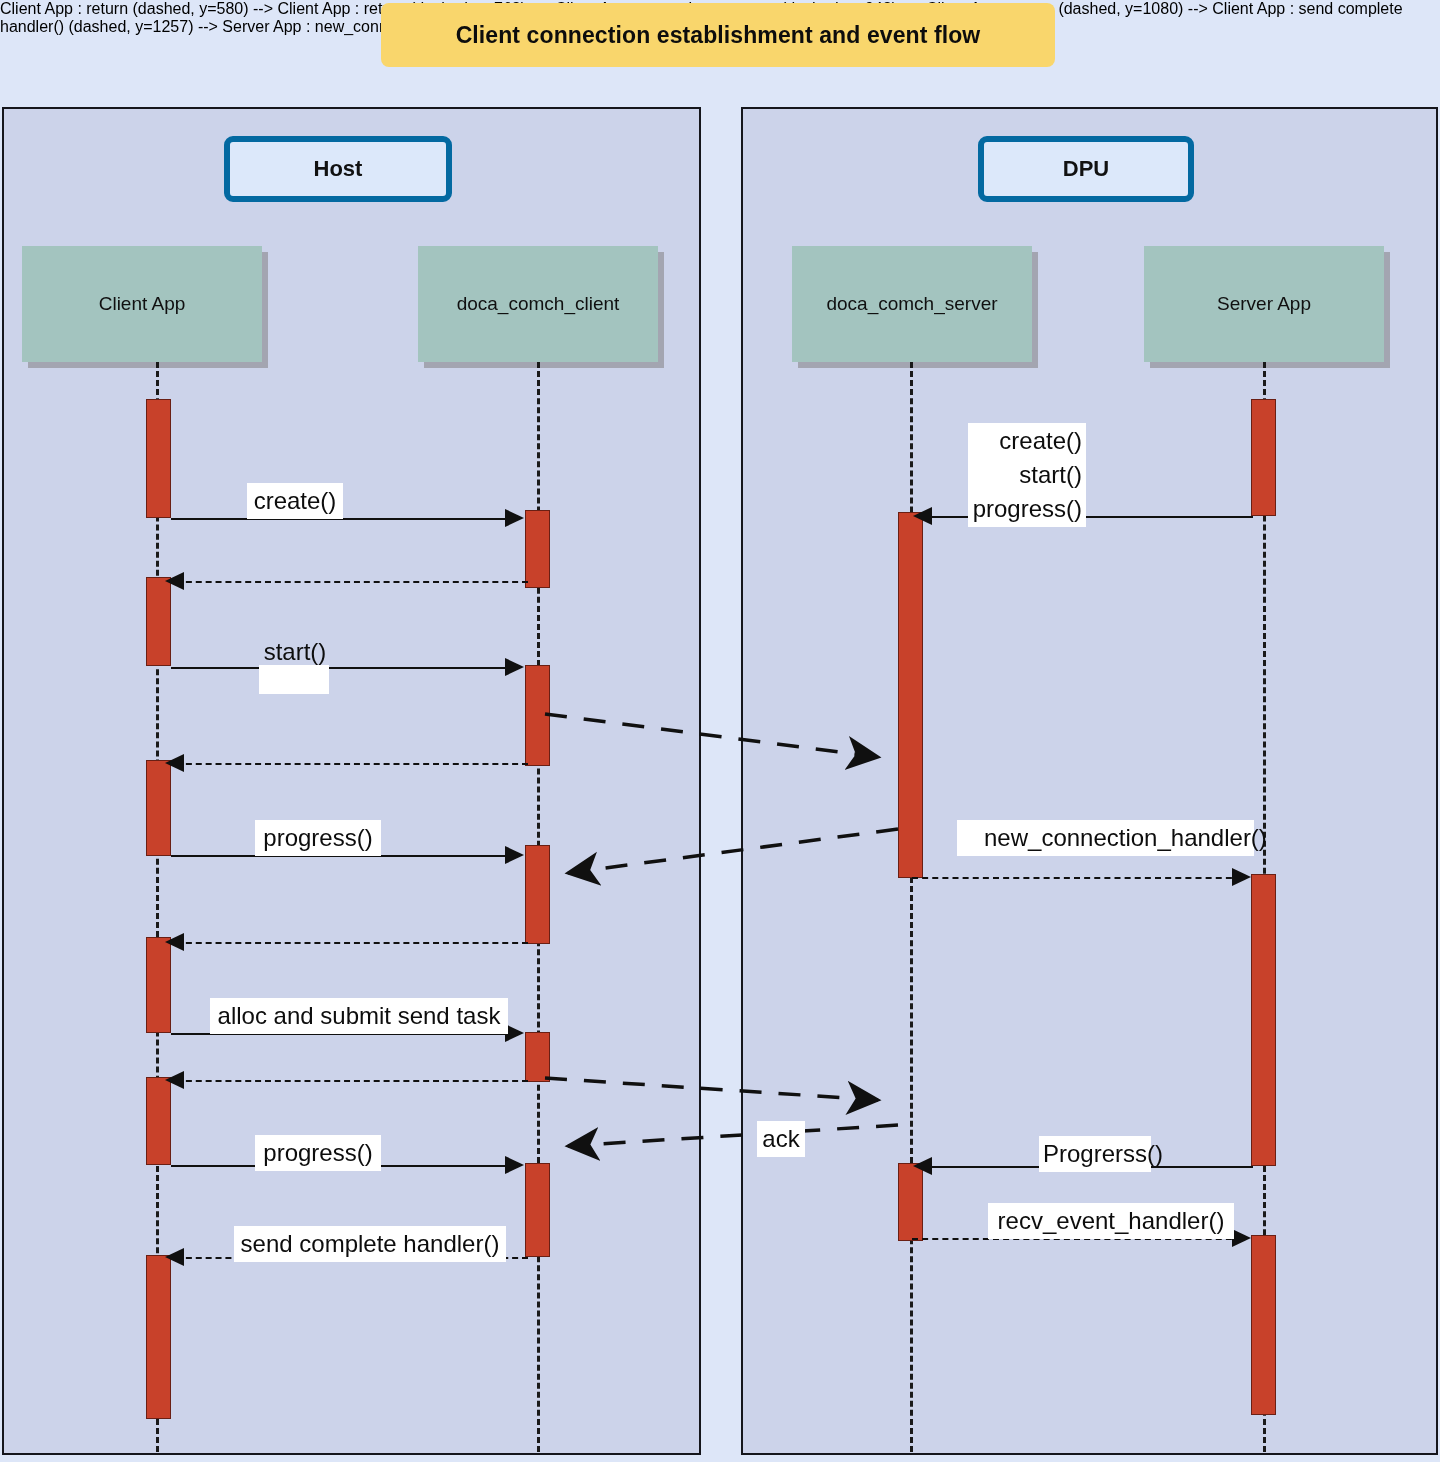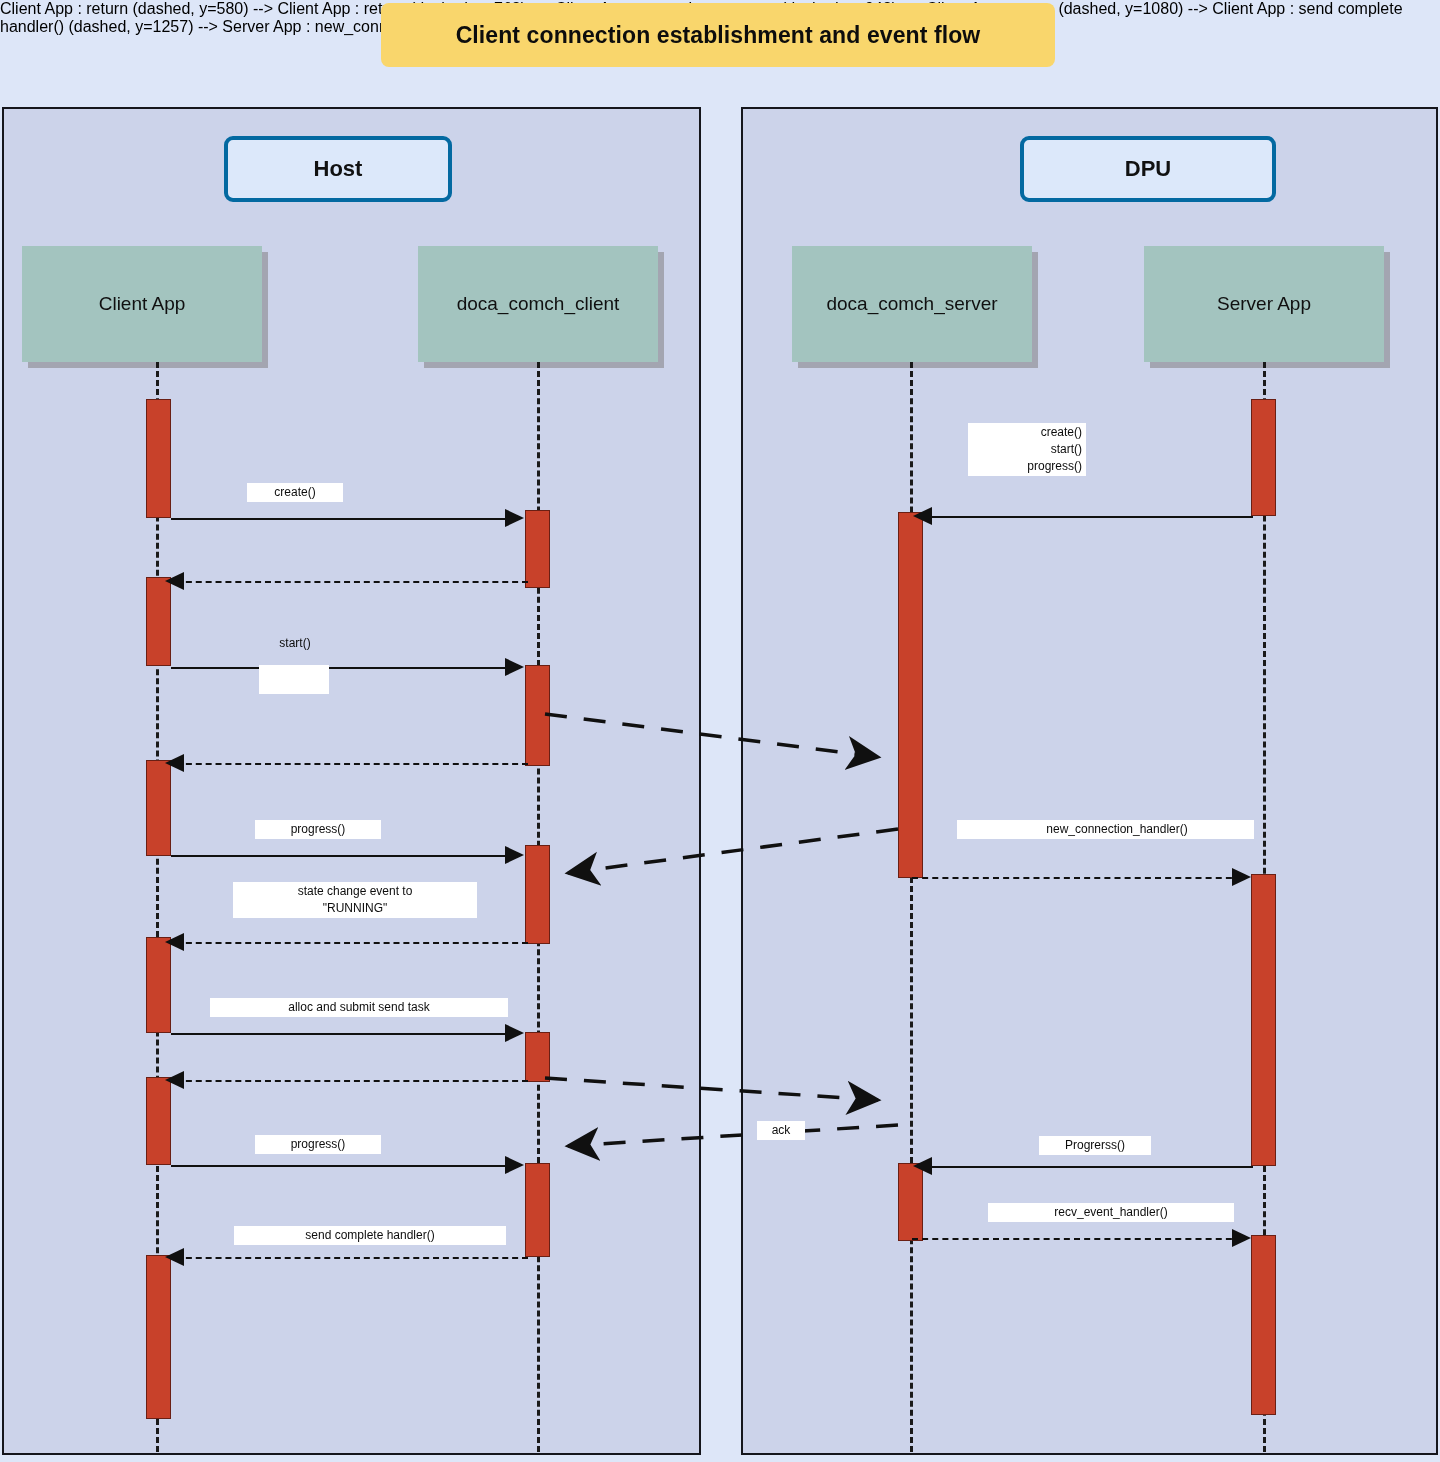--- a/index.html
+++ b/index.html
@@ -29,28 +29,28 @@
     background:#ccd3ea;
     border:2.5px solid #15161c;
     box-sizing:border-box;
   }
   #panel-host{left:2px;top:107px;width:699px;height:1348px;}
   #panel-dpu{left:741px;top:107px;width:697px;height:1348px;}
 
   .panel-label{
     position:absolute;
     background:#dce8fa;
-    border:4px solid #0369a1;
+    border:6px solid #0369a1;
     border-radius:9px;
     display:flex;align-items:center;justify-content:center;
     font-size:22px;font-weight:bold;color:#111;
     box-sizing:border-box;
   }
   #label-host{left:224px;top:136px;width:228px;height:66px;}
-  #label-dpu{left:978px;top:136px;width:256px;height:66px;margin-left:42px;}
+  #label-dpu{left:978px;top:136px;width:216px;height:66px;}
 
   
   .participant{
     position:absolute;
     background:#a3c4bf;
     box-shadow:6px 6px 0 0 rgba(150,150,158,.75);
     display:flex;align-items:center;justify-content:center;
     font-size:19px;color:#101010;
     box-sizing:border-box;
     text-align:center;
@@ -90,21 +90,21 @@
   .arrow-head.left{
     border-top:9px solid transparent;
     border-bottom:9px solid transparent;
     border-right:19px solid #101010;
   }
 
   
   .msg-label{
     position:absolute;
     background:#ffffff;
-    font-size:12px;color:#0d0d0d;
+    font-size:24px;color:#0d0d0d;
     padding:1px 4px;
     white-space:pre;
     line-height:1.42;
     box-sizing:border-box;
   }
   .msg-label.ralign{text-align:right;}
   .msg-label.calign{text-align:center;}
 
   
   .white-patch{position:absolute;background:#ffffff;}
@@ -185,22 +185,20 @@
   <div class="arrow-head left" style="left:165px;top:754px;"></div>
 
   
   <div class="msg-line" style="left:171px;top:855px;width:345px;"></div>
   <div class="arrow-head right" style="left:505px;top:846px;"></div>
   <div class="msg-label calign" style="left:255px;top:820px;width:126px;">progress()</div>
 
    Client App : state change event (dashed, y=942) --&gt;
   <div class="msg-line dashed" style="left:176px;top:942px;width:352px;"></div>
   <div class="arrow-head left" style="left:165px;top:933px;"></div>
-  <div class="msg-label calign" style="left:233px;top:882px;width:244px;">state change event to
-"RUNNING"</div>
 
   
   <div class="msg-line" style="left:171px;top:1033px;width:345px;"></div>
   <div class="arrow-head right" style="left:505px;top:1024px;"></div>
   <div class="msg-label calign" style="left:210px;top:998px;width:298px;">alloc and submit send task</div>
 
    Client App : return (dashed, y=1080) --&gt;
   <div class="msg-line dashed" style="left:176px;top:1080px;width:352px;"></div>
   <div class="arrow-head left" style="left:165px;top:1071px;"></div>
 

